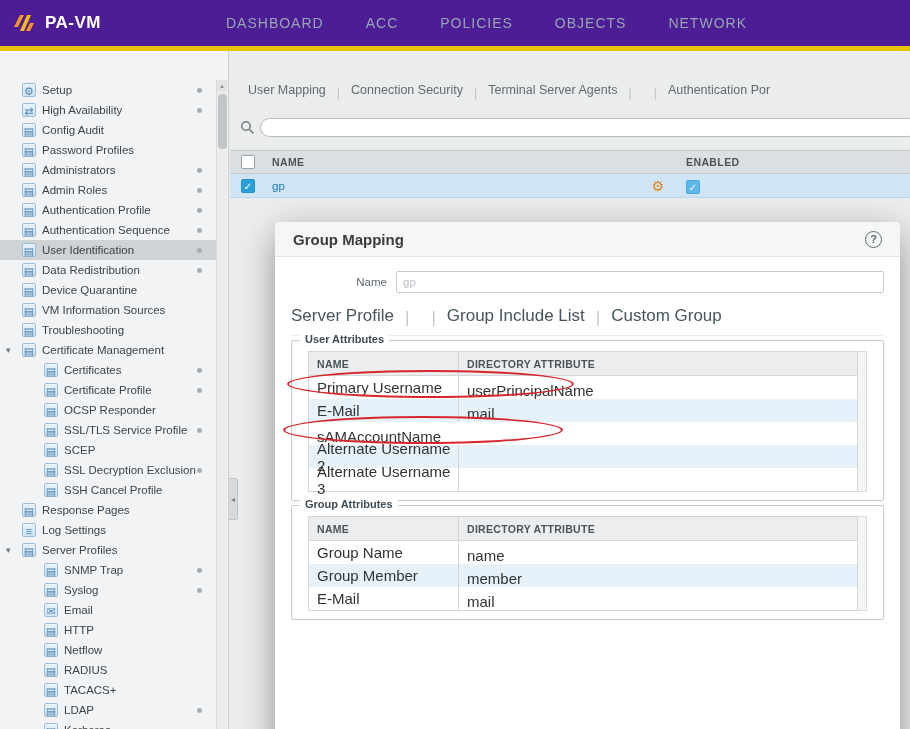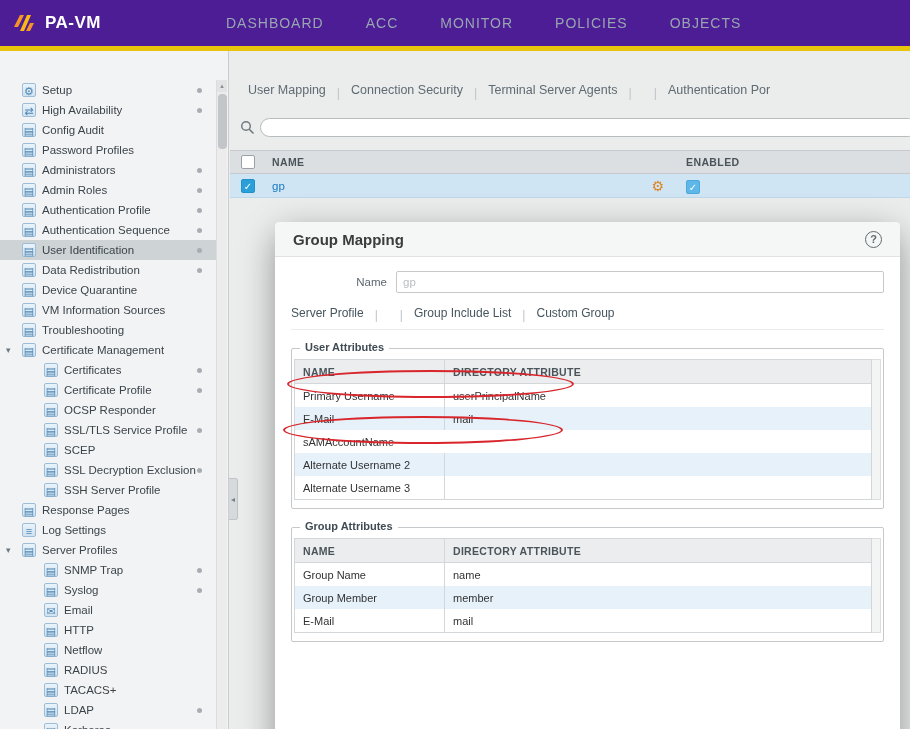--- a/index.html
+++ b/index.html
@@ -56,29 +56,29 @@
 
   
   .modal { position:absolute; left:275px; top:222px; width:625px; height:628px; background:#fff; border-radius:16px; box-shadow:0 10px 34px rgba(0,0,0,.38); z-index:6; }
   .modal-header { height:35px; background:#f5f6f6; border-bottom:1px solid #e2e2e2; border-radius:4px 4px 0 0; display:flex; align-items:center; padding:0 18px; }
   .modal-title { font-size:15px; font-weight:bold; color:#3c3c3c; }
   .help { margin-left:auto; width:17px; height:17px; border:1.5px solid #5f6a70; border-radius:50%; color:#5f6a70; font-size:11px; font-weight:bold; text-align:center; line-height:14px; cursor:pointer; }
   .modal-body { padding:10px 16px 0; }
   .name-row { display:flex; align-items:center; margin-top:4px; }
   .name-label { width:96px; text-align:right; font-size:11.5px; color:#5c6670; margin-right:9px; }
   .name-input { flex:1; height:22px; border:1px solid #c9c9c9; border-radius:2px; font-size:11.5px; color:#b8bec3; padding:0 6px; outline:none; }
-  .modal-tabs { display:flex; align-items:flex-end; margin-top:13px; font-size:12px; color:#46555e; border-bottom:1px solid #ececec; white-space:nowrap; }
+  .modal-tabs { display:flex; align-items:flex-end; margin-top:13px; font-size:17px; color:#46555e; border-bottom:1px solid #ececec; white-space:nowrap; }
   .modal-tabs .tab { padding-bottom:7px; border-bottom:3px solid transparent; margin-bottom:-1px; cursor:pointer; }
   .modal-tabs .tab.active { color:#1b2b33; font-weight:bold; border-bottom-color:#1793d1; }
-  .fset { position:relative; border:1px solid #c6c9cb; border-radius:2px; margin-top:18px; padding:10px 2px 8px; }
+  .fset { position:relative; border:1px solid #c6c9cb; border-radius:2px; margin-top:4px; padding:10px 16px 8px; }
   .legend { position:absolute; top:-8px; left:8px; background:#fff; padding:0 5px; font-size:11px; font-weight:bold; color:#3f4a52; }
   .attr-wrap { display:flex; }
   .attr-table { flex:1; border:1px solid #d4d7d9; }
   .attr-head { height:24px; background:#ebedee; border-bottom:1px solid #d4d7d9; display:flex; align-items:center; font-size:10.5px; font-weight:bold; color:#4a545a; letter-spacing:.3px; }
-  .attr-row { height:23px; display:flex; align-items:center; font-size:11px; color:#333; background:#fff; }
+  .attr-row { height:23px; display:flex; align-items:flex-end; font-size:15px; color:#333; background:#fff; }
   .attr-row.alt { background:#e6f1fa; }
   .a-name { width:150px; padding-left:8px; border-right:1px solid #d4d7d9; align-self:stretch; display:flex; align-items:center; }
   .a-val { flex:1; padding-left:8px; }
   .attr-scroll { flex:0 0 9px; background:#f3f4f4; border:1px solid #ddd; border-left:none; }
   .modal-footer { position:absolute; bottom:14px; right:18px; display:flex; gap:0; }
   .btn { height:29px; border-radius:15px; font-size:12.5px; cursor:pointer; font-family:"Liberation Sans", sans-serif; }
   .btn.ok { width:74px; background:#09a5e8; border:1px solid #0697d6; color:#fff; font-weight:bold; }
   .btn.cancel { width:72px; background:#fff; border:1px solid #c6c9cb; color:#5a646b; }
 
   
@@ -96,23 +96,23 @@
       <svg class="logo-mark" width="24" height="24" viewBox="0 0 24 24">
         <polygon points="2,16 8,4 12,4 6,16" fill="#f79428"></polygon>
         <polygon points="8,20 15,4 19,4 12,20" fill="#fdb913"></polygon>
         <polygon points="14,20 18,12 22,12 18,20" fill="#f79428"></polygon>
       </svg>
       <span class="logo-text">PA-VM</span>
     </div>
     <nav id="top-nav">
         <div class="nav-item">DASHBOARD</div>
         <div class="nav-item">ACC</div>
-        <div class="nav-item">MONITOR</div>
         <div class="nav-item">POLICIES</div>
         <div class="nav-item">OBJECTS</div>
+        <div class="nav-item">NETWORK</div>
       </nav>
   </header>
   <div class="stripe"></div>
 
   <aside class="sidebar">
     <div id="tree" class="tree">
         <div class="tree-item lvl0">
           <span class="t-icon">⚙</span>
           <span class="t-label">Setup</span>
           <span class="t-dot"></span>
@@ -200,21 +200,21 @@
           <span class="t-icon">▤</span>
           <span class="t-label">SCEP</span>
         </div>
         <div class="tree-item lvl1">
           <span class="t-icon">▤</span>
           <span class="t-label">SSL Decryption Exclusion</span>
           <span class="t-dot"></span>
         </div>
         <div class="tree-item lvl1">
           <span class="t-icon">▤</span>
-          <span class="t-label">SSH Server Profile</span>
+          <span class="t-label">SSH Cancel Profile</span>
         </div>
         <div class="tree-item lvl0">
           <span class="t-icon">▤</span>
           <span class="t-label">Response Pages</span>
         </div>
         <div class="tree-item lvl0">
           <span class="t-icon">≡</span>
           <span class="t-label">Log Settings</span>
         </div>
         <div class="tree-item lvl0 has-chev">

